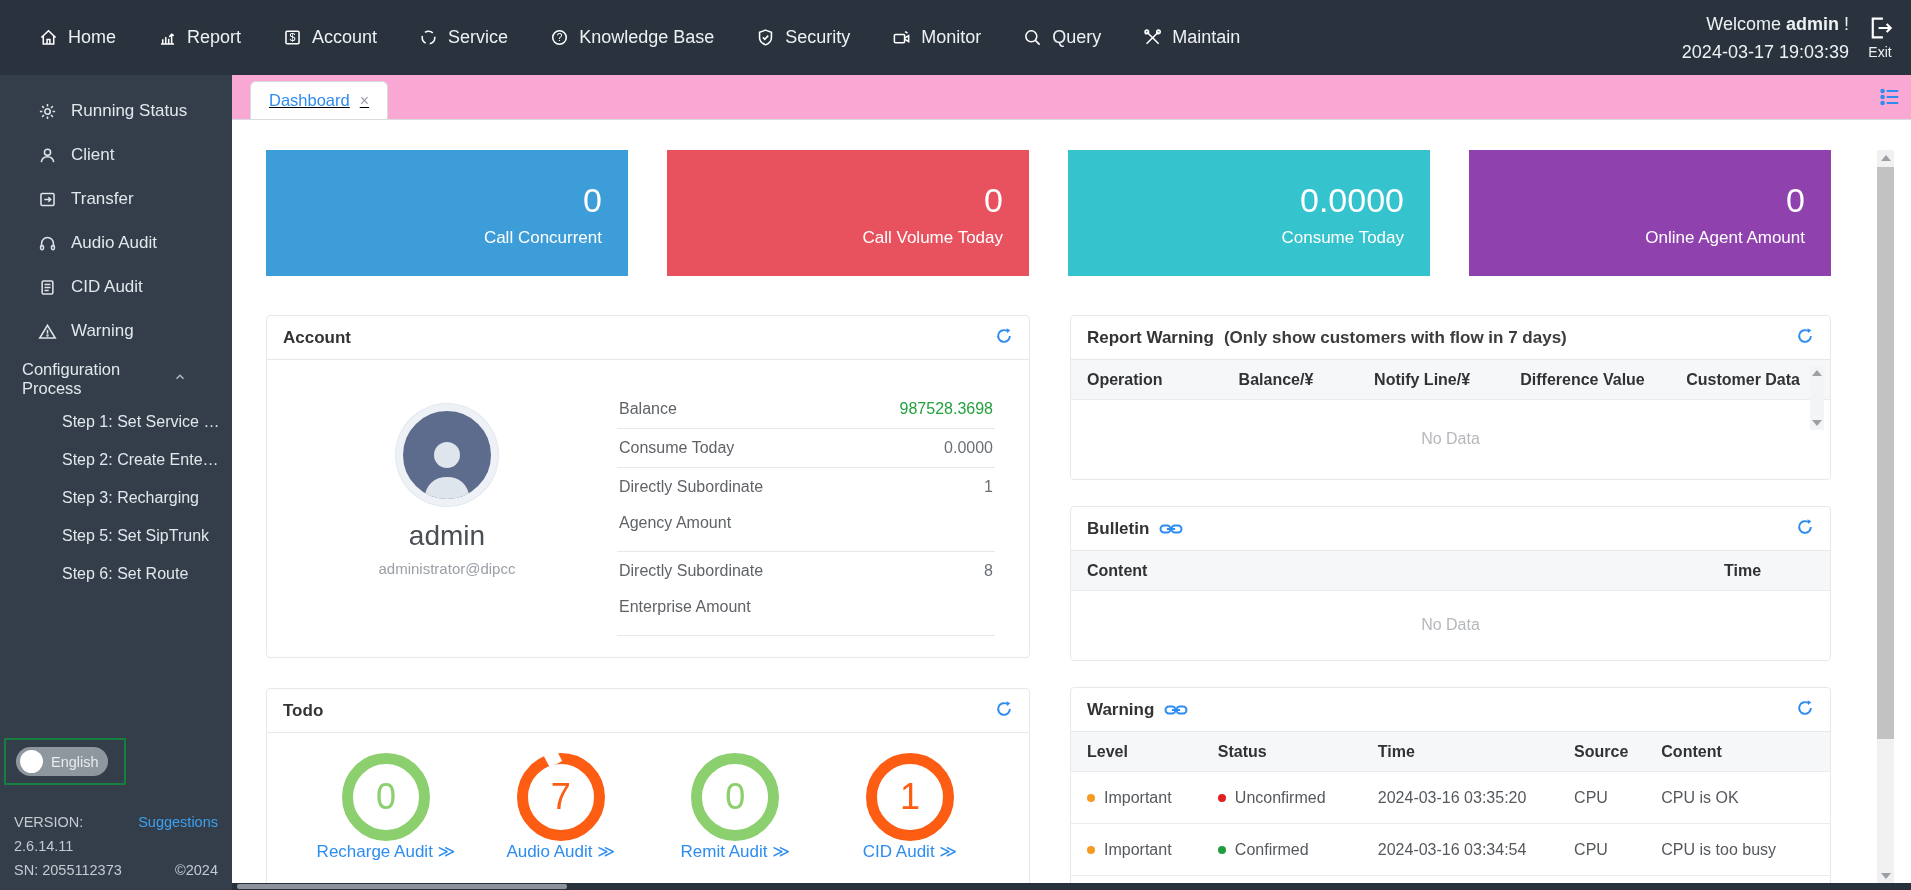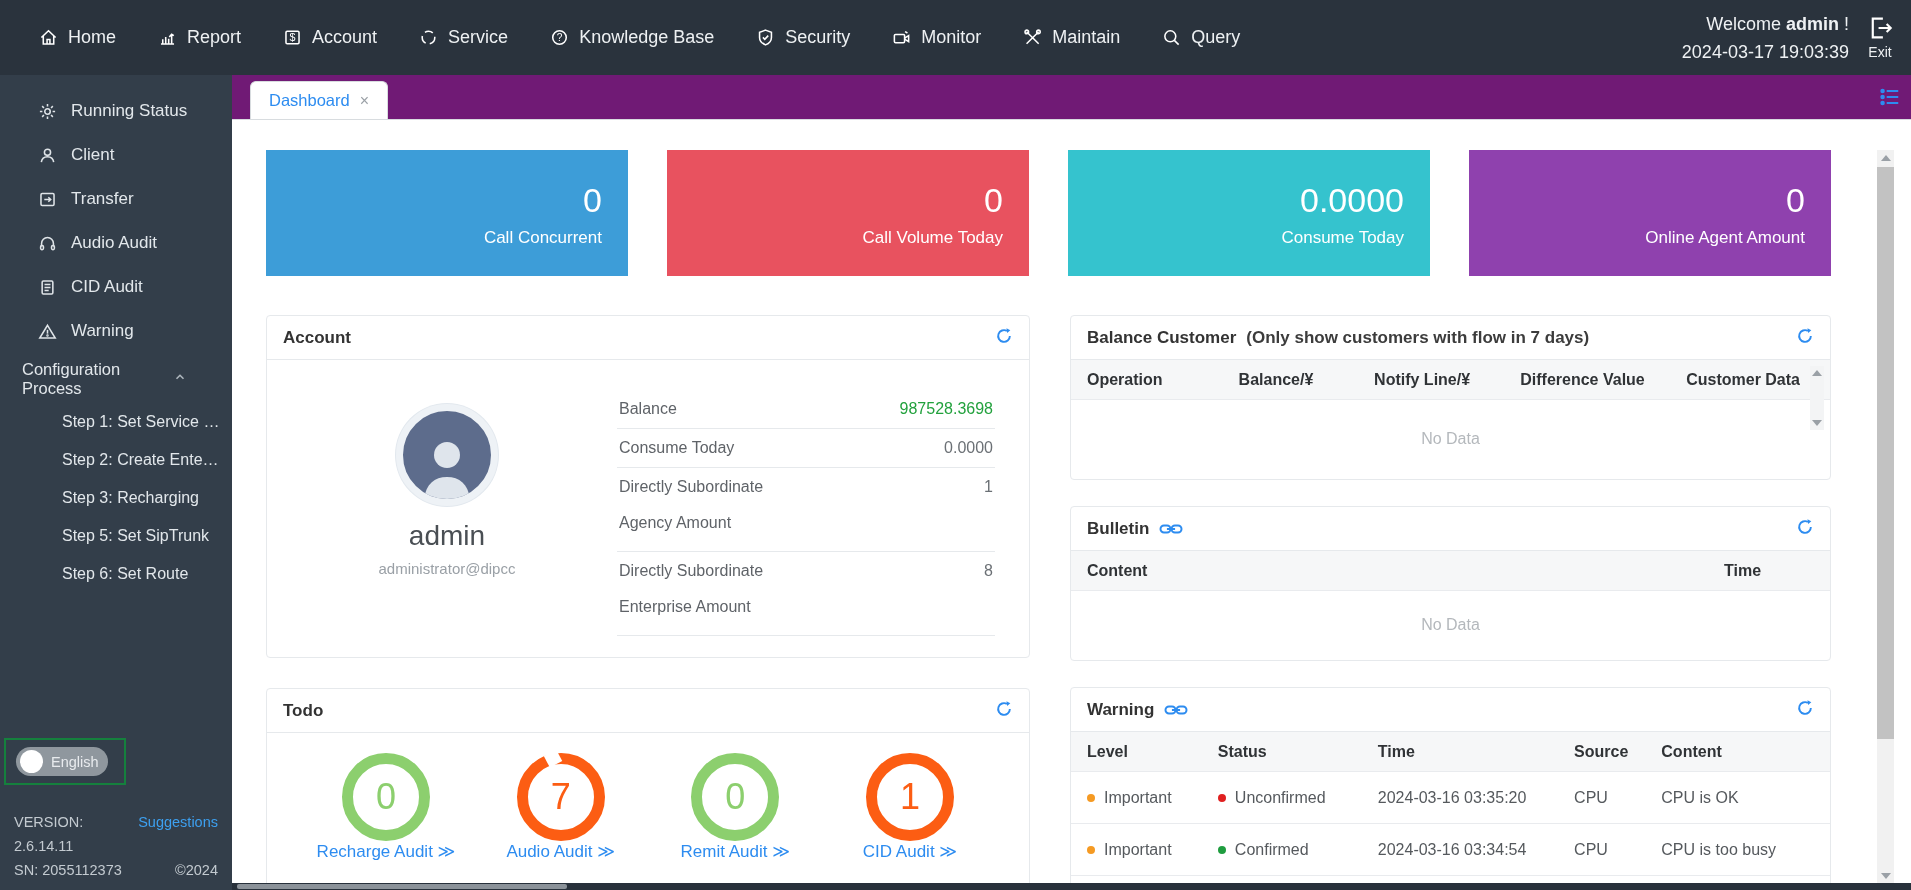--- a/index.html
+++ b/index.html
@@ -28,21 +28,21 @@
   .lang-toggle { width:92px; height:29px; background:#8f979e; border-radius:15px; display:flex; align-items:center; cursor:pointer; }
   .lang-knob { width:23px; height:23px; border-radius:50%; background:#fff; margin-left:4px; }
   .lang-label { font-size:14.5px; color:#e8ebee; margin-left:8px; }
 
   .version-block { position:absolute; left:14px; top:735px; width:204px; font-size:14.5px; color:#c3cad0; line-height:24px; }
   .vrow { display:flex; justify-content:space-between; }
   .suggestions { color:#3da0f0; cursor:pointer; }
 
   
   .main { position:absolute; left:232px; top:75px; width:1679px; height:815px; background:#fff; }
-  .tabstrip { height:45px; background:#701a75; border-bottom:1px solid #d8dcdf; display:flex; align-items:flex-end; padding-left:18px; position:relative; }
+  .tabstrip { height:45px; background:#f9a8d4; border-bottom:1px solid #d8dcdf; display:flex; align-items:flex-end; padding-left:18px; position:relative;text-decoration:underline; }
   .tab { background:#fff; border:1px solid #d8dcdf; border-bottom:none; border-radius:6px 6px 0 0; height:38px; display:flex; align-items:center; gap:10px; padding:0 18px; font-size:16.5px; color:#2d8cf0; cursor:pointer; }
   .tab-close { color:#9aa0a6; font-size:16px; cursor:pointer; }
   .tablist-icon { position:absolute; right:10px; top:11px; cursor:pointer; }
   .tablist-icon svg { width:22px; height:22px; }
 
   .content { position:relative; height:769px; padding:30px 0 0 34px; }
 
   
   .cards-row { display:flex; gap:39px; width:1565px; }
   .stat-card { width:362px; height:126px; color:#fff; padding:18px 26px; display:flex; flex-direction:column; justify-content:center; align-items:flex-end; }
@@ -191,35 +191,35 @@
         <svg viewBox="0 0 16 16">
           <rect x="2" y="5.4" width="8.6" height="7" rx="1"></rect>
           <path d="M10.6 8.6l3.4-2.2v5.1l-3.4-2.2M11 3l2 1.2"></path>
         </svg>
       </span>
     <span>Monitor</span>
   </div>
   <div class="nav-item">
     <span class="nav-icon">
         <svg viewBox="0 0 16 16">
+          <circle cx="7" cy="7" r="4.6"></circle>
+          <path d="M10.4 10.4L14 14"></path>
+        </svg>
+      </span>
+    <span>Query</span>
+  </div>
+  <div class="nav-item">
+    <span class="nav-icon">
+        <svg viewBox="0 0 16 16">
           <path d="M3 13.3L13.2 3.1M3 3.1l10.2 10.2"></path>
           <circle cx="3.2" cy="3.3" r="1.5"></circle>
           <circle cx="13" cy="3.3" r="1.5"></circle>
         </svg>
       </span>
     <span>Maintain</span>
-  </div>
-  <div class="nav-item">
-    <span class="nav-icon">
-        <svg viewBox="0 0 16 16">
-          <circle cx="7" cy="7" r="4.6"></circle>
-          <path d="M10.4 10.4L14 14"></path>
-        </svg>
-      </span>
-    <span>Query</span>
   </div>
 
   <div class="nav-right">
     <div class="nav-right-text">
       <div class="welcome"><span>Welcome </span><b>admin</b><span> !</span></div>
       <div class="datetime">2024-03-17 19:03:39</div>
     </div>
     <div class="exit-block">
       <span><svg viewBox="0 0 18 18">
             <path d="M11 2.5H4v13h7"></path>
@@ -463,21 +463,21 @@
             </div>
 
           </div>
         </div>
       </div>
 
       <div class="col-right">
 
         <div class="panel bw-panel">
           <div class="panel-header">
-            <span class="panel-title">Balance Customer</span>
+            <span class="panel-title">Report Warning</span>
             <span class="panel-sub">(Only show customers with flow in 7 days)</span>
             <span class="refresh-icon"><svg viewBox="0 0 16 16">
                   <path d="M13.2 8A5.2 5.2 0 1 1 10.6 3.5"></path>
                   <polygon points="10.2,1.2 13.6,2.8 10.8,5.4" fill="#2d8cf0" stroke="none"></polygon>
                 </svg></span>
           </div>
           <div class="thead">
             <span class="bw-col bw-0">Operation</span>
             <span class="bw-col bw-1">Balance/¥</span>
             <span class="bw-col bw-2">Notify Line/¥</span>

